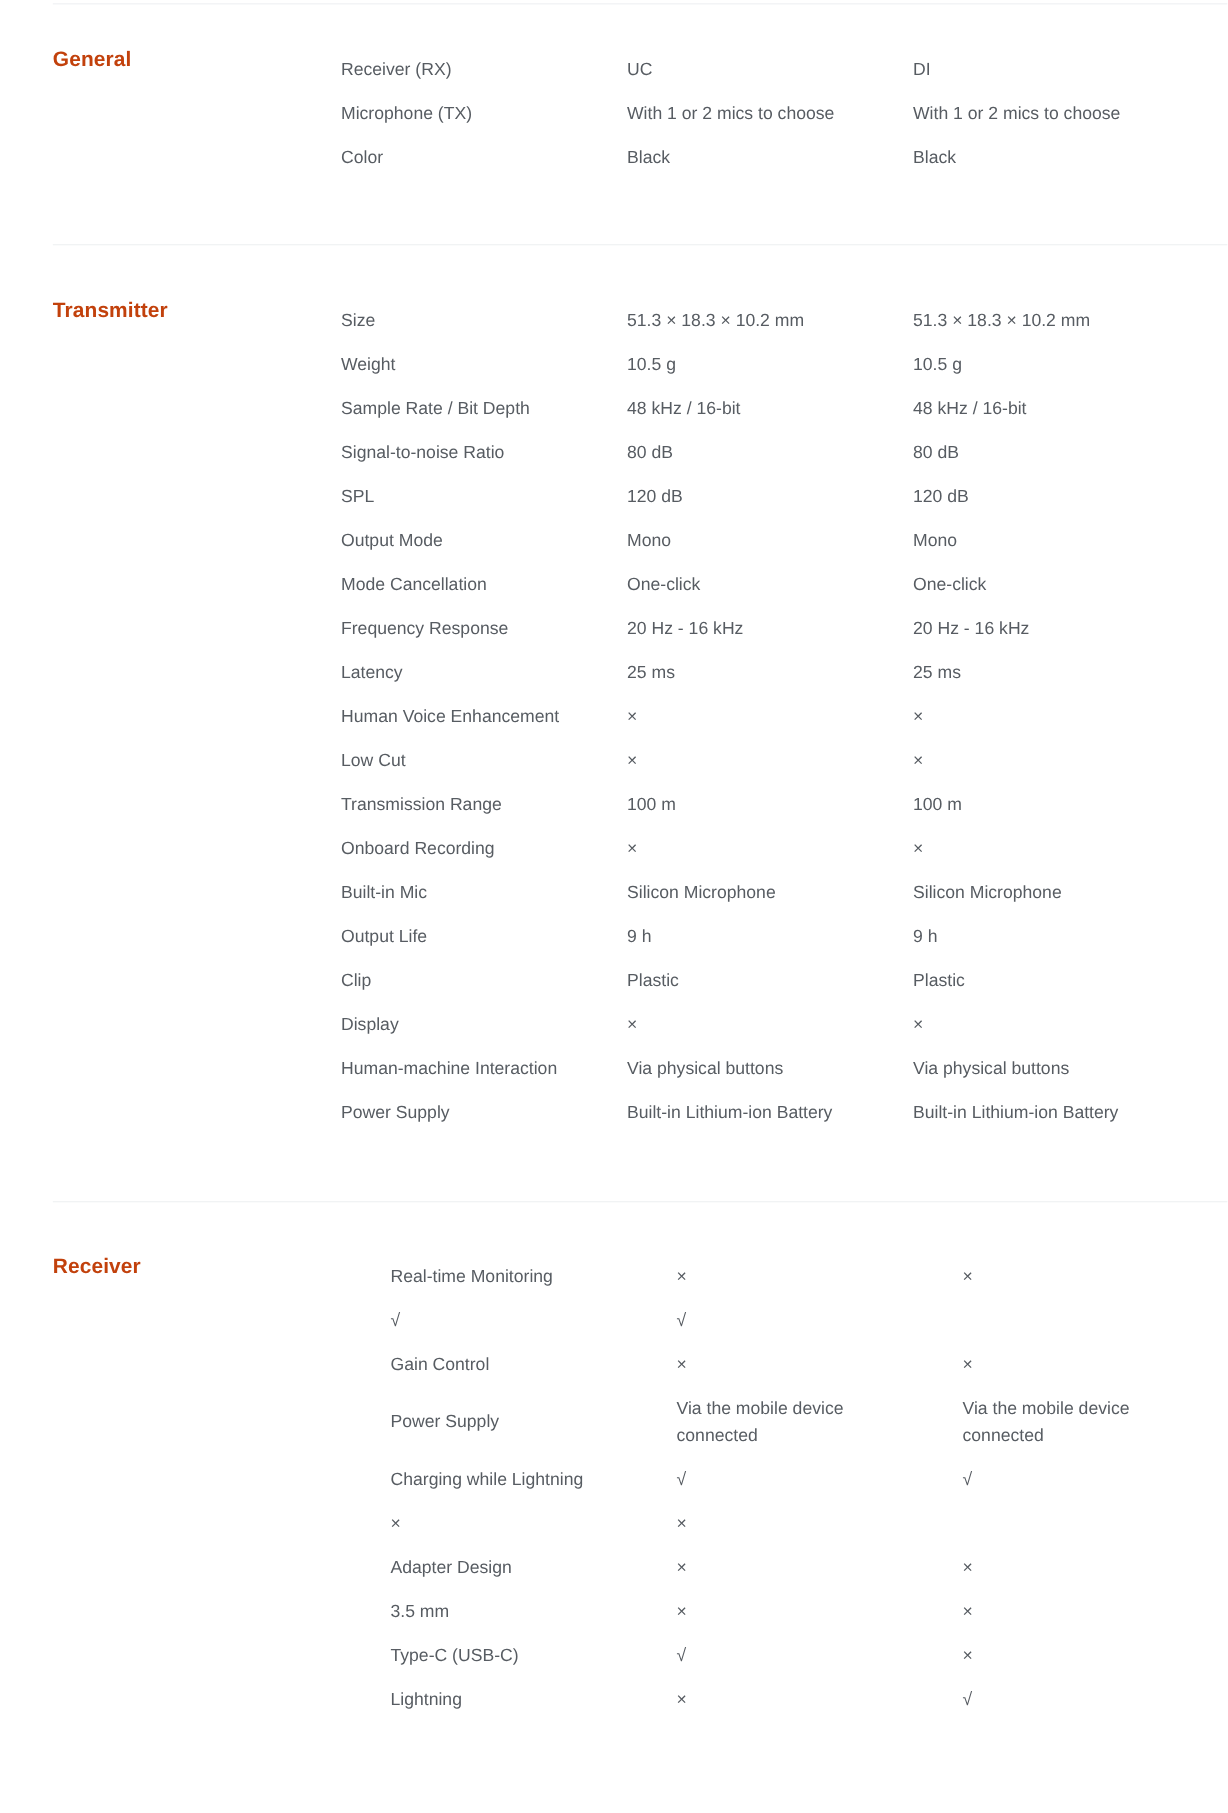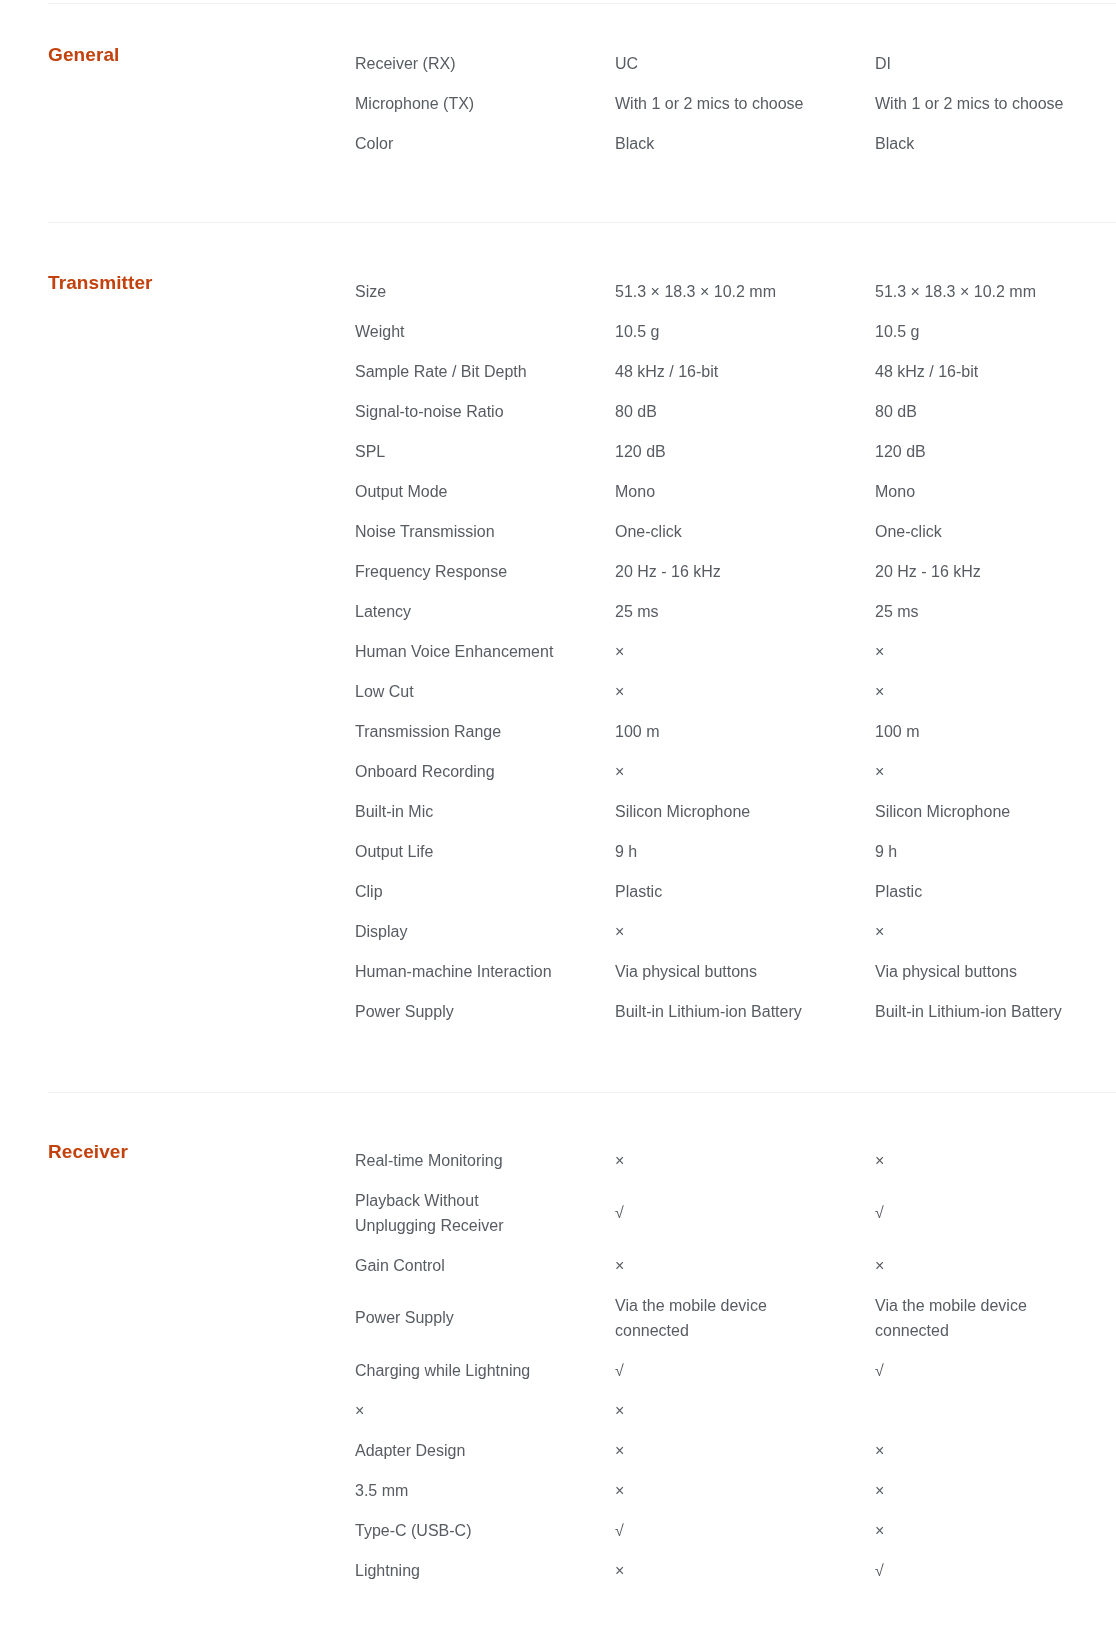--- a/index.html
+++ b/index.html
@@ -17,30 +17,30 @@
     background: #eef0f2;
     margin-left: 48px;
   }
   .section-body {
     display: grid;
     grid-template-columns: 262px 1fr;
     padding-left: 48px;
   }
   .sec-0 .section-body { padding-top: 39px; padding-bottom: 59px; }
   .sec-1 .section-body { padding-top: 48px; padding-bottom: 61px; }
-  .sec-2 .section-body { padding-top: 47px; padding-bottom: 33px; }
+  .sec-2 .section-body { padding-top: 47px; padding-bottom: 33px; gap: 45px; }
   .section-title {
     font-size: 19px;
     font-weight: 700;
     line-height: 28px;
     letter-spacing: 0.1px;
     color: #c2410c;
     margin-top: -2px;
   }
-  .rows { display: flex; flex-direction: column; margin-left: 45px; }
+  .rows { display: flex; flex-direction: column; }
   .row {
     display: grid;
     grid-template-columns: 260px 260px 1fr;
     align-items: center;
     padding: 7.5px 0;
   }
   .cell {
     font-size: 16px;
     line-height: 25px;
     color: #575c62;
@@ -114,21 +114,21 @@
     <div class="cell value">120 dB</div>
   </div>
 
   <div class="row">
     <div class="cell label">Output Mode</div>
     <div class="cell value">Mono</div>
     <div class="cell value">Mono</div>
   </div>
 
   <div class="row">
-    <div class="cell label">Noise Transmission</div>
+    <div class="cell label">Mode Cancellation</div>
     <div class="cell value">One-click</div>
     <div class="cell value">One-click</div>
   </div>
 
   <div class="row">
     <div class="cell label">Frequency Response</div>
     <div class="cell value">20 Hz - 16 kHz</div>
     <div class="cell value">20 Hz - 16 kHz</div>
   </div>
 
@@ -206,22 +206,20 @@
     <div class="section-body">
       <h2 class="section-title">Receiver</h2>
       <div class="rows">
   <div class="row">
     <div class="cell label">Real-time Monitoring</div>
     <div class="cell value">×</div>
     <div class="cell value">×</div>
   </div>
 
   <div class="row">
-    <div class="cell label">Playback Without
-Unplugging Receiver</div>
     <div class="cell value">√</div>
     <div class="cell value">√</div>
   </div>
 
   <div class="row">
     <div class="cell label">Gain Control</div>
     <div class="cell value">×</div>
     <div class="cell value">×</div>
   </div>
 

